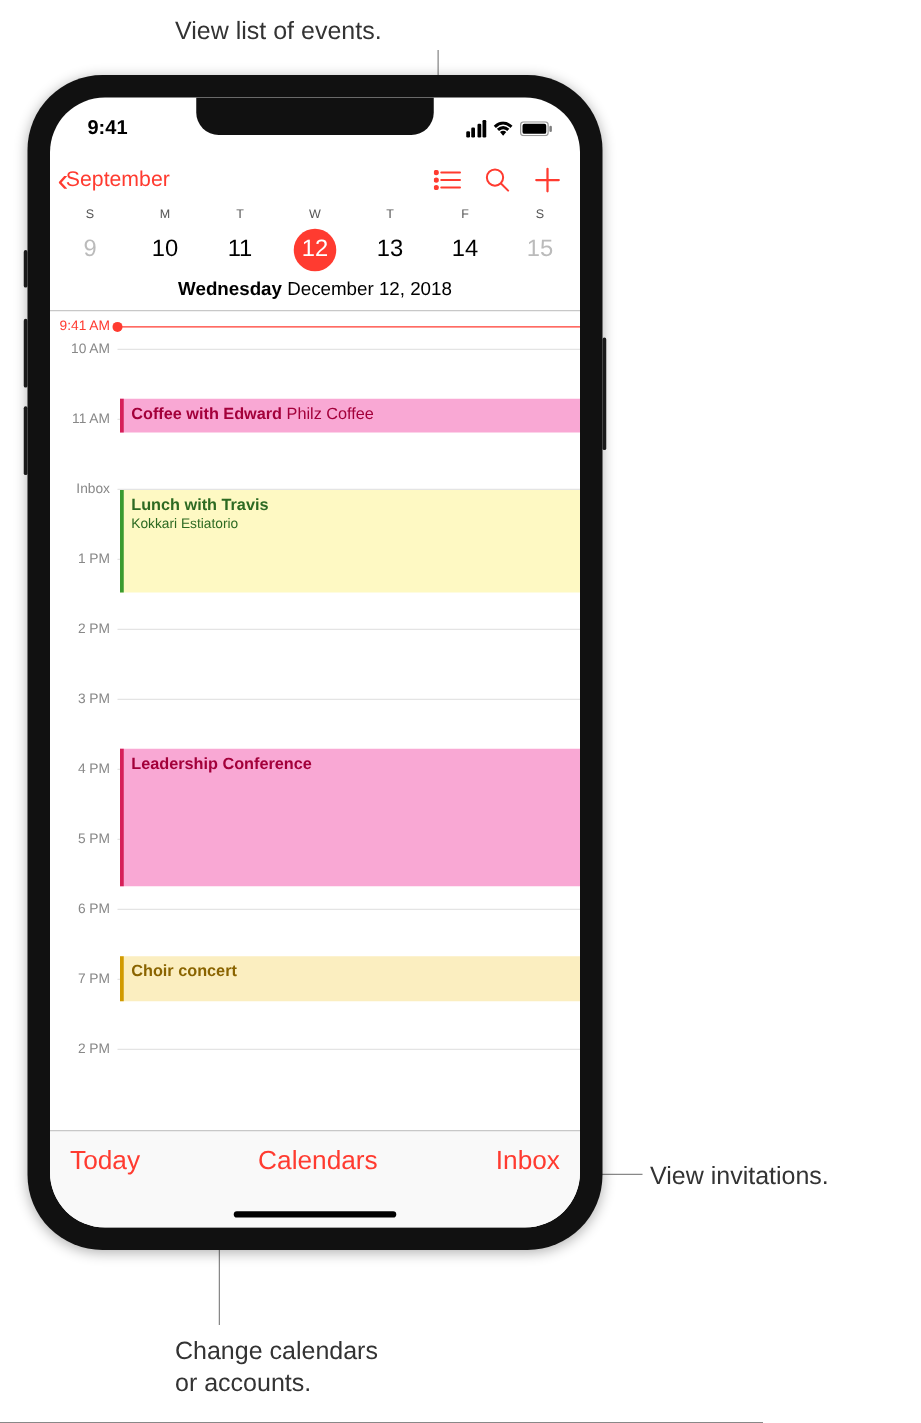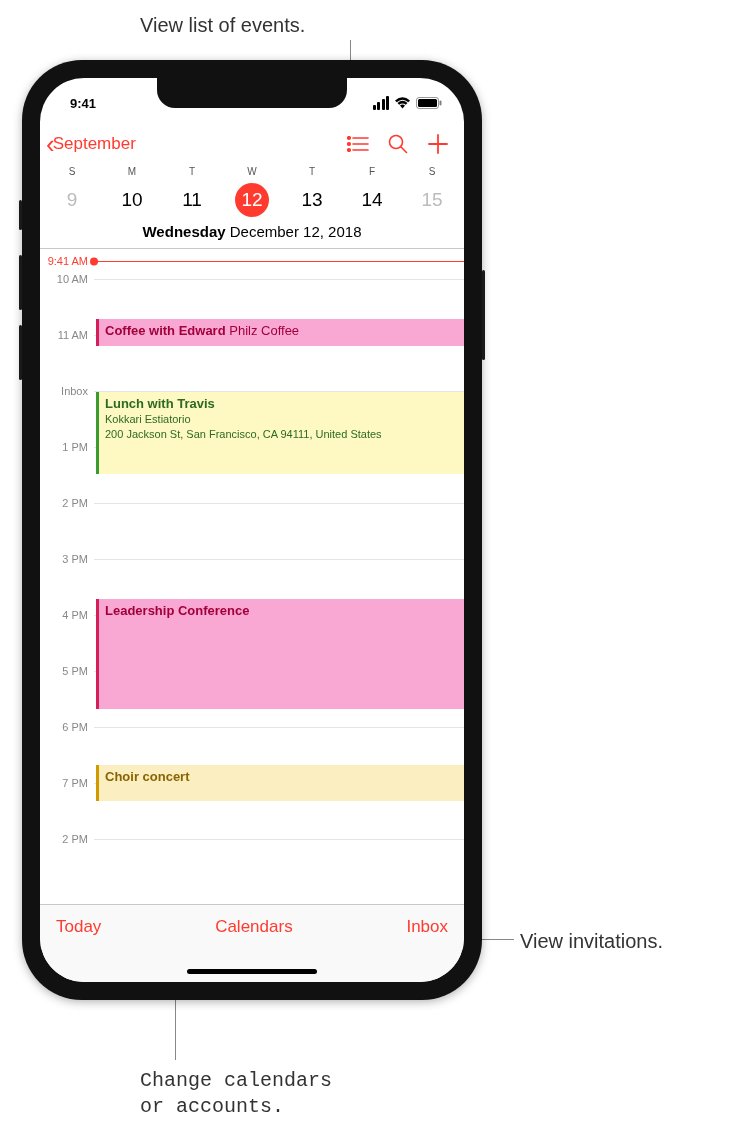--- a/index.html
+++ b/index.html
@@ -59,21 +59,21 @@
   background: #111;
   border-bottom-left-radius: 18px;
   border-bottom-right-radius: 18px;
   z-index: 10;
 }
 .status-bar {
   height: 44px;
   display: flex;
   align-items: center;
   padding: 0 22px;
-  font-size: 13px;
+  font-size: 16px;
   font-weight: 600;
 }
 .status-time { flex: 0 0 auto; padding-left: 8px; padding-top: 6px;}
 .status-spacer { flex: 1; }
 .status-icons { display: flex; align-items: center; gap: 5px; padding-top: 6px;}
 .bars { display: flex; align-items: flex-end; gap: 1.5px; }
 .bars span { width: 3px; background: #000; border-radius: 1px; }
 .bars span:nth-child(1){height:5px}.bars span:nth-child(2){height:8px}.bars span:nth-child(3){height:11px}.bars span:nth-child(4){height:14px}
 .wifi-icon, .battery-icon { display: inline-block; }
 .navbar {
@@ -192,21 +192,21 @@
 .ev-yellow { background: #fbeec0; border-color: #d19a00; color: #8a6400; }
 .toolbar {
   position: absolute;
   bottom: 0; left: 0; right: 0;
   height: 78px;
   border-top: 1px solid #c8c8c8;
   background: #f9f9f9;
   display: flex;
   align-items: flex-start;
   padding: 12px 16px 0;
-  font-size: 17px;
+  font-size: 21px;
   color: #ff3b30;
 }
 .toolbar .center { flex: 1; text-align: center; }
 .home-indicator {
   position: absolute;
   bottom: 8px;
   left: 50%;
   transform: translateX(-50%);
   width: 130px;
   height: 5px;
@@ -216,21 +216,21 @@
 </style>
 </head>
 <body>
 
 <div class="callout" style="left:140px; top:12px;">View list of events.</div>
 <div class="callout-line" style="left:350px; top:40px; width:1px; height:112px;"></div>
 
 <div class="callout" style="left:520px; top:928px;">View invitations.</div>
 <div class="callout-line" style="left:461px; top:939px; width:53px; height:1px;"></div>
 
-<div class="callout" style="left:140px; top:1068px;font-family:Liberation Mono, monospace;">
+<div class="callout" style="left:140px; top:1068px;">
   <span>Change calendars</span><br>
   <span>or accounts.</span>
 </div>
 <div class="callout-line" style="left:175px; top:955px; width:1px; height:105px;"></div>
 
 <div class="phone">
   <div class="side-btn left1"></div>
   <div class="side-btn left2"></div>
   <div class="side-btn left3"></div>
   <div class="side-btn right1"></div>
@@ -356,21 +356,20 @@
         <div class="hour-label" style="top:534px">7 PM</div>
       <div class="hour-row" style="top:590px;left:54px"></div>
         <div class="hour-label" style="top:590px">2 PM</div>
 
       <div class="event ev-pink" style="top:31px; height:27px;">
         <span class="title">Coffee with Edward</span><span class="loc"> Philz Coffee</span>
       </div>
       <div class="event ev-green" style="top:143px; height:82px;">
         <div class="title">Lunch with Travis</div>
         <div class="sub">Kokkari Estiatorio</div>
-        <div class="sub">200 Jackson St, San Francisco, CA  94111, United States</div>
       </div>
       <div class="event ev-pink" style="top:311px; height:110px;">
         <div class="title">Leadership Conference</div>
       </div>
       <div class="event ev-yellow" style="top:516px; height:36px;">
         <div class="title">Choir concert</div>
       </div>
     </div>
 
     <div class="toolbar">

